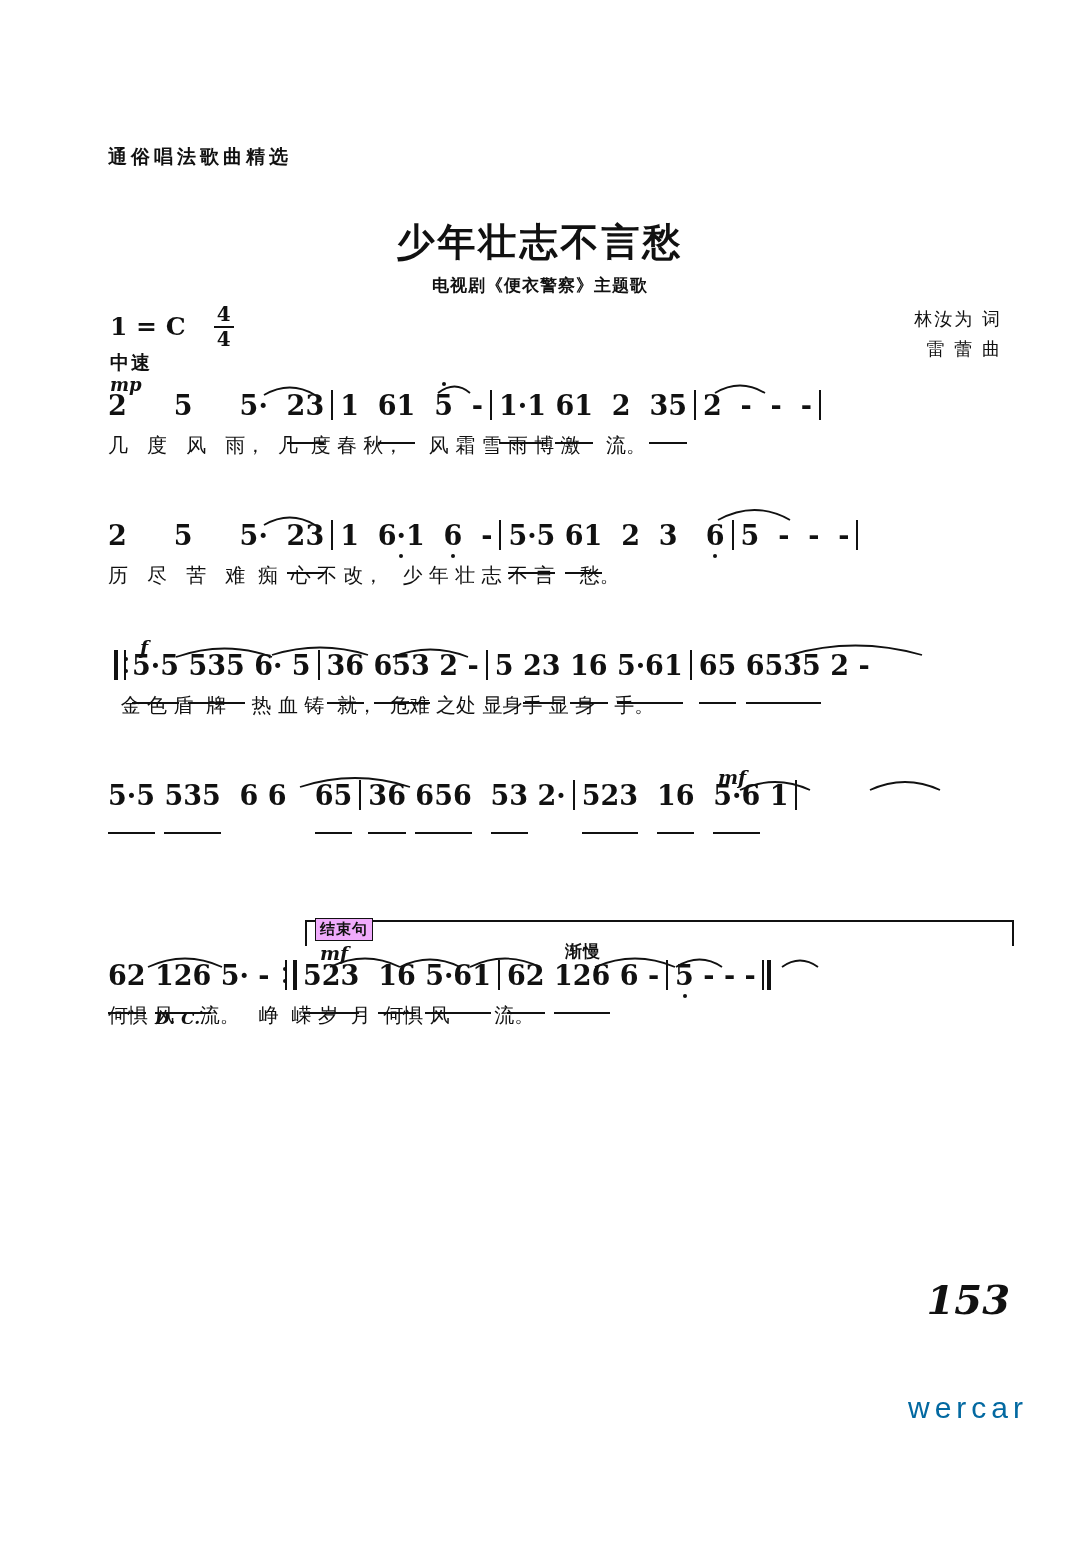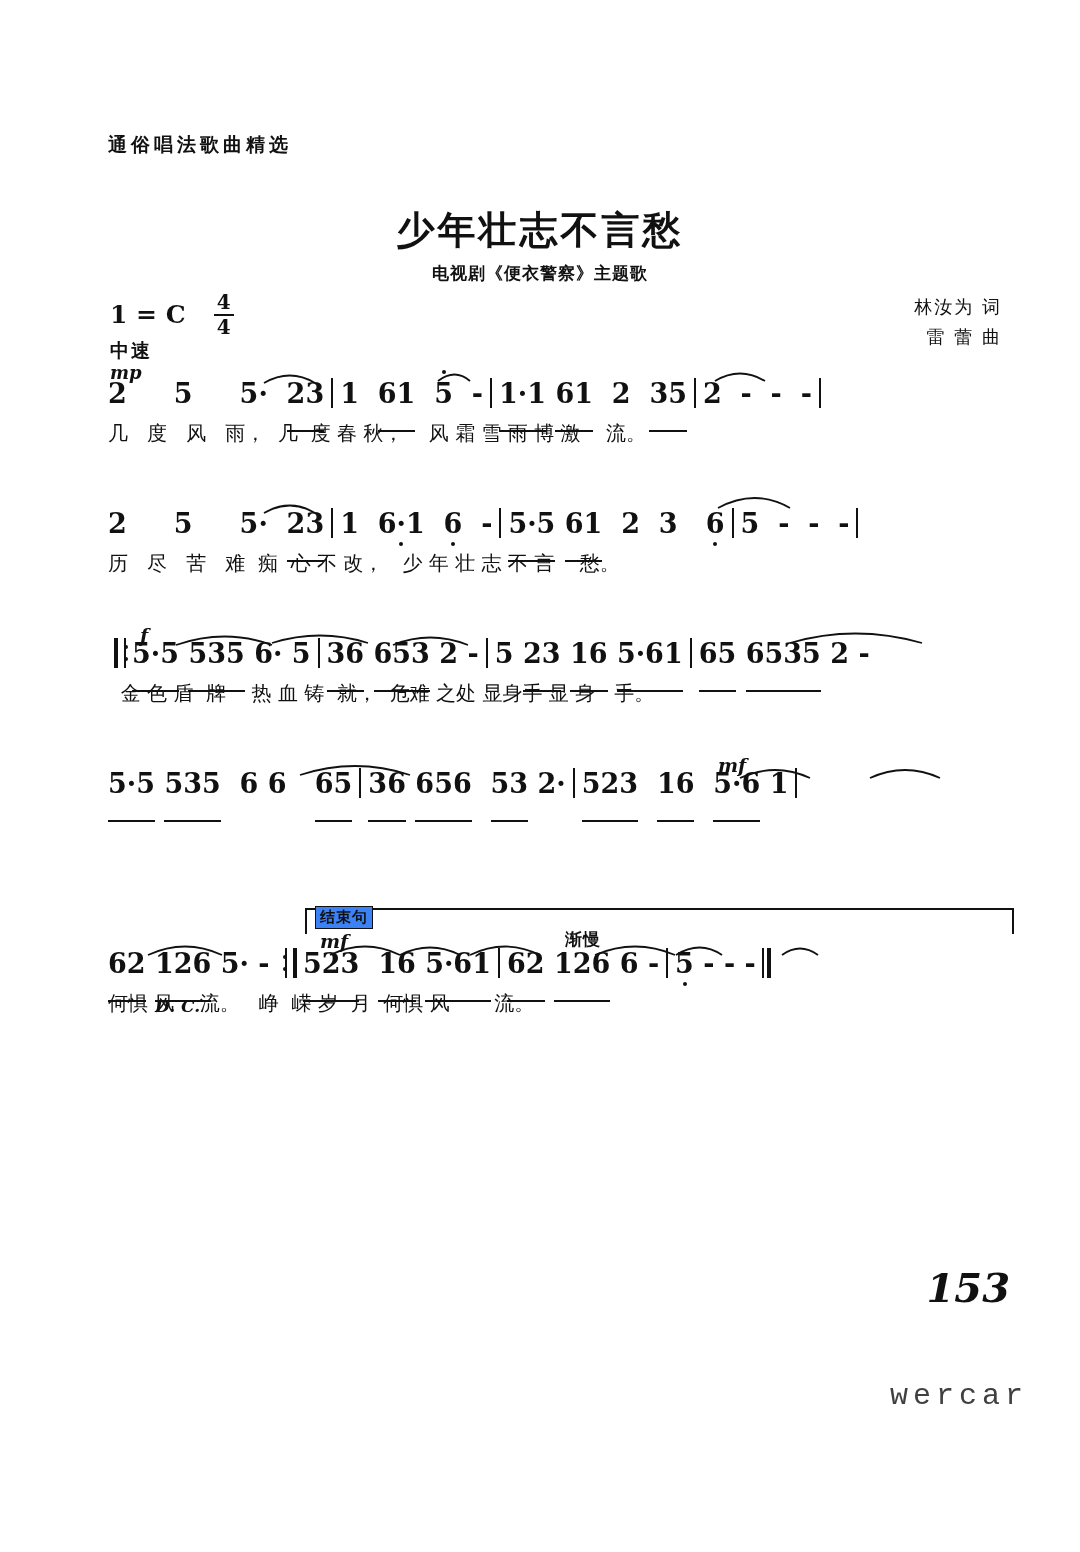--- a/index.html
+++ b/index.html
@@ -10,21 +10,21 @@
   body {
     width: 1080px;
     height: 1552px;
     position: relative;
     font-family: "DejaVu Sans", sans-serif;
     color: #111;
     overflow: hidden;
   }
   .page {
     position: absolute;
-    left: 0; top: 0;
+    left: 0; top: 12px;
     width: 1080px;
     height: 1431px;
   }
 
   
   .running-head {
     position: absolute;
     left: 108px;
     top: 132px;
     font-family: "DejaVu Serif", serif;
@@ -233,21 +233,21 @@
     position: absolute;
     border-left: 2px solid #111;
     border-top: 2px solid #111;
     border-right: 2px solid #111;
   }
   .ending-label {
     position: absolute;
     font-family: "DejaVu Serif", serif;
     font-size: 15px;
     font-weight: bold;
-    background: #3b82f6;
+    background: #f0abfc;
     padding: 1px 4px;
     border: 1.5px solid #111;
     letter-spacing: 1px;
   }
 
   .marking {
     position: absolute;
     font-family: "DejaVu Serif", serif;
     font-style: italic;
     font-weight: bold;
@@ -268,24 +268,24 @@
     font-family: "DejaVu Serif", serif;
     font-style: italic;
     font-weight: bold;
     font-size: 40px;
     margin-top: 36px;
   }
   .watermark {
     position: absolute;
     right: 52px;
     bottom: 18px;
-    font-family: Liberation Mono, monospace;
+    font-family: Liberation Sans, sans-serif;
     font-size: 30px;
     letter-spacing: 5px;
-    color: #404040;
+    color: #0369a1;
   }
 </style>
 </head>
 <body>
 
 <div class="page">
 
   <div class="running-head">通俗唱法歌曲精选</div>
 
   <div class="song-title">少年壮志不言愁</div>

